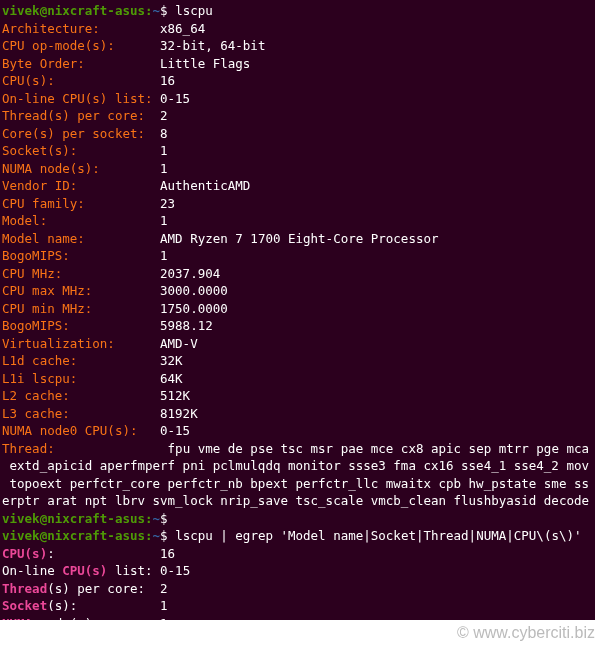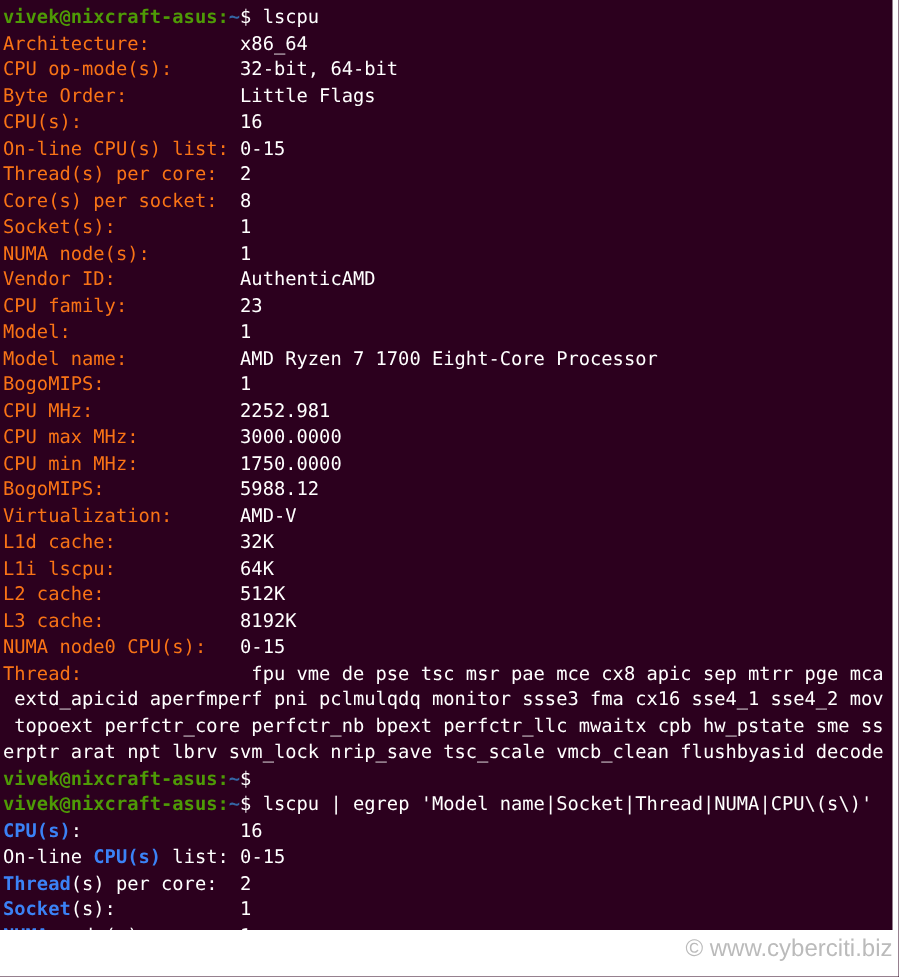--- a/index.html
+++ b/index.html
@@ -19,21 +19,21 @@
       line-height: 17.5px;
       color: #ffffff;
       white-space: pre;
     }
     .prompt-user { color: #4e9a06; font-weight: bold; }
     .prompt-tilde { color: #3465a4; font-weight: bold; }
     .prompt-dollar { color: #ffffff; }
     .cmd { color: #ffffff; }
     .label { color: #f97316; display: inline-block; }
     .val { color: #ffffff; }
-    .hl { color: #3b82f6; font-weight: bold; }
+    .hl { color: #ec4899; font-weight: bold; }
     .row { white-space: pre; }
     .watermark { width:595px; text-align: right; padding: 4px 10px 0 0; color: #bbb; font-family: Arial, sans-serif; font-size: 16px; }
   </style>
 </head>
 <body>
 
 <div class="terminal"><span><span class="prompt-user">vivek@nixcraft-asus</span><span class="prompt-user">:</span><span class="prompt-tilde">~</span><span class="prompt-dollar">$</span> <span class="cmd">lscpu</span></span>
 <span id="lscpu-block"><span class="row"><span class="label">Architecture:       </span> <span class="val">x86_64</span></span>
 <span class="row"><span class="label">CPU op-mode(s):     </span> <span class="val">32-bit, 64-bit</span></span>
 <span class="row"><span class="label">Byte Order:         </span> <span class="val">Little Flags</span></span>
@@ -41,21 +41,21 @@
 <span class="row"><span class="label">On-line CPU(s) list:</span> <span class="val">0-15</span></span>
 <span class="row"><span class="label">Thread(s) per core: </span> <span class="val">2</span></span>
 <span class="row"><span class="label">Core(s) per socket: </span> <span class="val">8</span></span>
 <span class="row"><span class="label">Socket(s):          </span> <span class="val">1</span></span>
 <span class="row"><span class="label">NUMA node(s):       </span> <span class="val">1</span></span>
 <span class="row"><span class="label">Vendor ID:          </span> <span class="val">AuthenticAMD</span></span>
 <span class="row"><span class="label">CPU family:         </span> <span class="val">23</span></span>
 <span class="row"><span class="label">Model:              </span> <span class="val">1</span></span>
 <span class="row"><span class="label">Model name:         </span> <span class="val">AMD Ryzen 7 1700 Eight-Core Processor</span></span>
 <span class="row"><span class="label">BogoMIPS:           </span> <span class="val">1</span></span>
-<span class="row"><span class="label">CPU MHz:            </span> <span class="val">2252.981</span></span>
+<span class="row"><span class="label">CPU MHz:            </span> <span class="val">2037.904</span></span>
 <span class="row"><span class="label">CPU max MHz:        </span> <span class="val">3000.0000</span></span>
 <span class="row"><span class="label">CPU min MHz:        </span> <span class="val">1750.0000</span></span>
 <span class="row"><span class="label">BogoMIPS:           </span> <span class="val">5988.12</span></span>
 <span class="row"><span class="label">Virtualization:     </span> <span class="val">AMD-V</span></span>
 <span class="row"><span class="label">L1d cache:          </span> <span class="val">32K</span></span>
 <span class="row"><span class="label">L1i lscpu:          </span> <span class="val">64K</span></span>
 <span class="row"><span class="label">L2 cache:           </span> <span class="val">512K</span></span>
 <span class="row"><span class="label">L3 cache:           </span> <span class="val">8192K</span></span>
 <span class="row"><span class="label">NUMA node0 CPU(s):  </span> <span class="val">0-15</span></span></span>
 <span id="flags-block"><span class="row"><span class="label">Thread:              </span> <span class="val">fpu vme de pse tsc msr pae mce cx8 apic sep mtrr pge mca </span></span>

